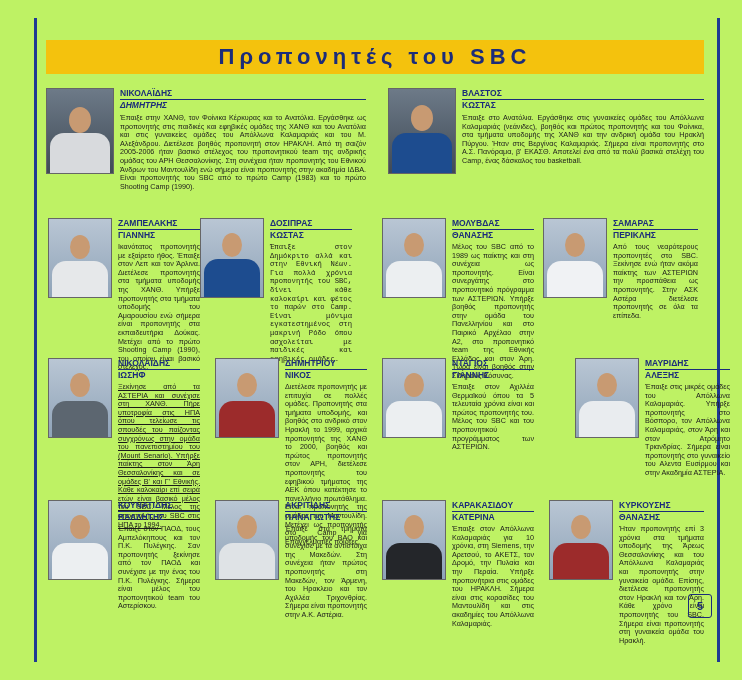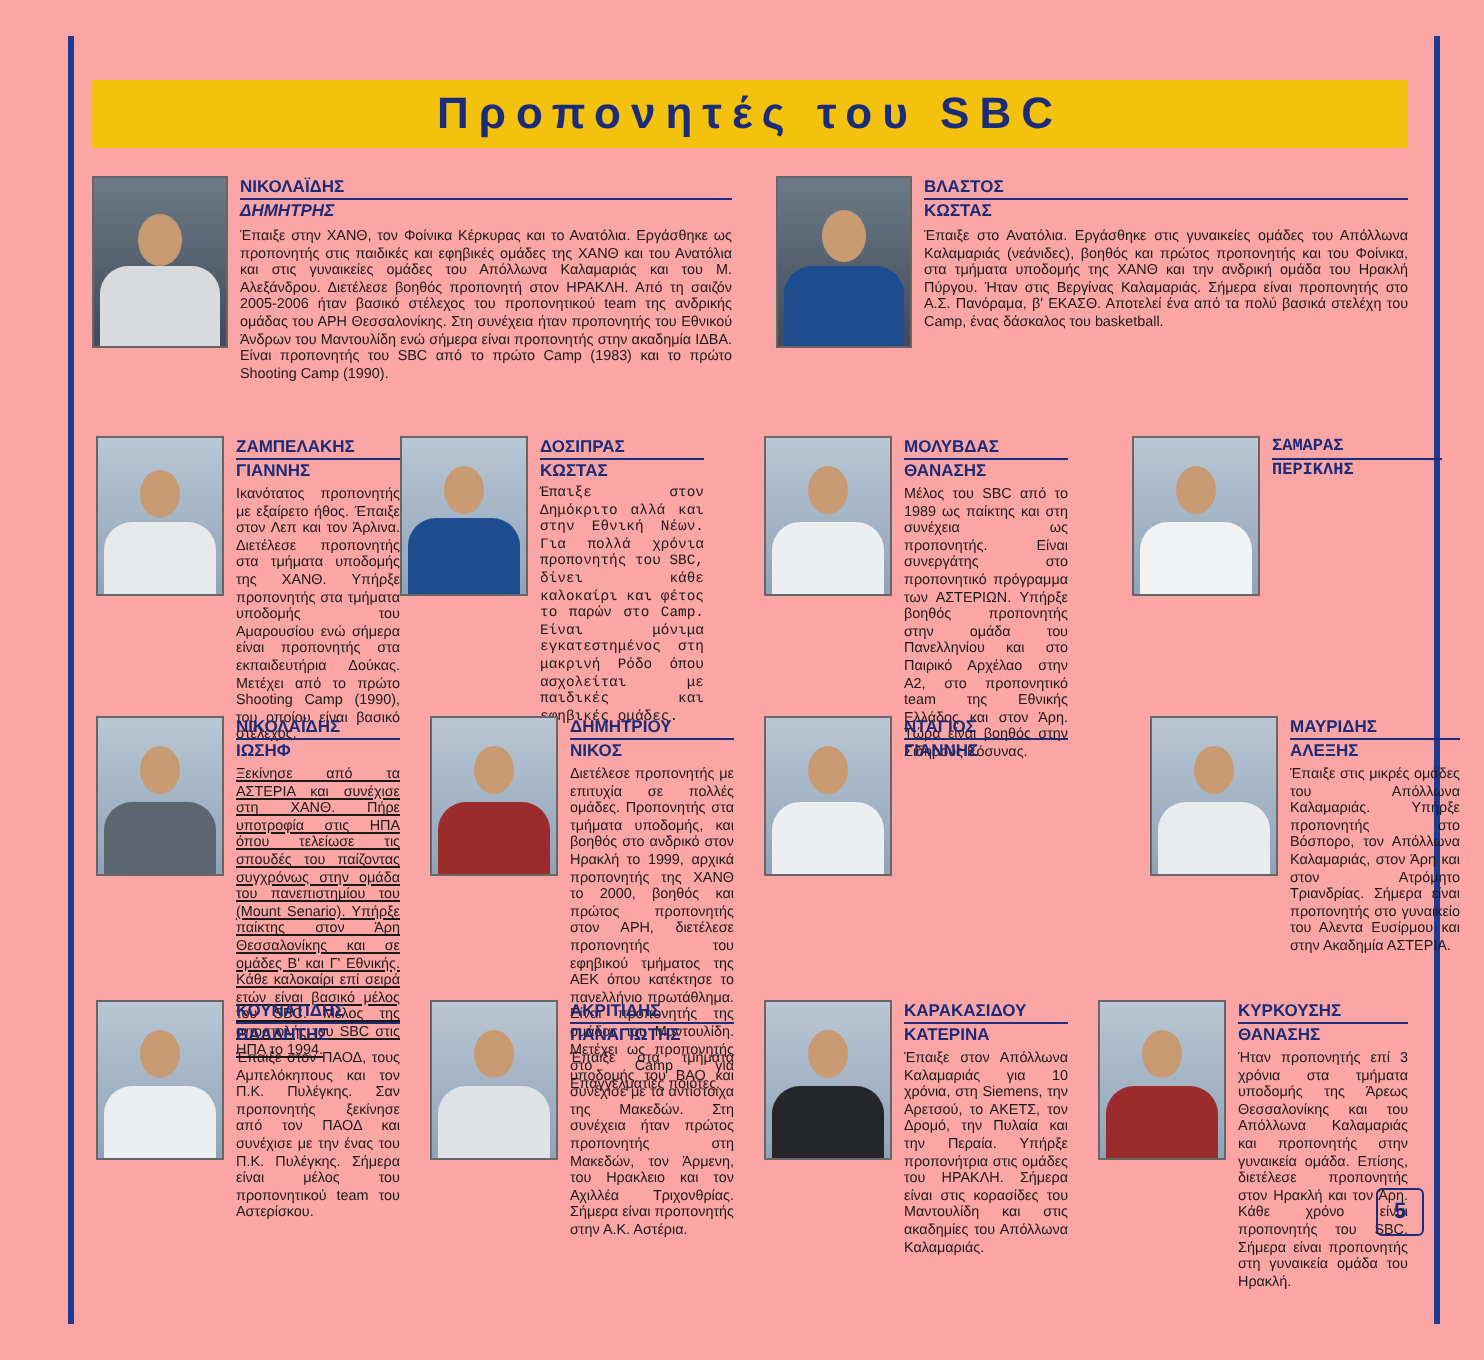--- a/index.html
+++ b/index.html
@@ -6,21 +6,21 @@
   body{
     width:742px;height:680px;
     background:#ffffff;
     font-family:"Liberation Sans", sans-serif;
     color:#111;
     position:relative;
     overflow:hidden;
   }
   .page{
     position:absolute;inset:0;
-    background:#fca5a5;
+    background:#bef264;
     padding-left:28px;
   }
   
   .edge-left{position:absolute;left:34px;top:18px;bottom:18px;width:3px;background:#1f3a93;}
   .edge-right{position:absolute;right:22px;top:18px;bottom:18px;width:3px;background:#1f3a93;}
 
   .banner{
     position:absolute;left:46px;top:40px;width:658px;height:34px;
     background:#f4c20d;
     display:flex;align-items:center;justify-content:center;
@@ -146,30 +146,31 @@
         <div class="head" style="width:20px;height:24px;top:14px;"></div>
       </div>
       <div style="flex:1;">
         <div class="name underline">ΜΟΛΥΒΔΑΣ</div>
         <div class="name" style="margin-top:-2px;">ΘΑΝΑΣΗΣ</div>
         <div class="bio" style="margin-top:3px;">Μέλος του SBC από το 1989 ως παίκτης και στη συνέχεια ως προπονητής. Είναι συνεργάτης στο προπονητικό πρόγραμμα των ΑΣΤΕΡΙΩΝ. Υπήρξε βοηθός προπονητής στην ομάδα του Πανελληνίου και στο Παιρικό Αρχέλαο στην Α2, στο προπονητικό team της Εθνικής Ελλάδος και στον Άρη. Τώρα είναι βοηθός στην Σιδηρούς Κόσυνας.</div>
       </div>
     </div>
   </div>
 
-  <div class="entry" style="left:566px;top:218px;width:155px;font-family:Liberation Mono, monospace;">
+  <div class="entry" style="left:543px;top:218px;width:155px;">
     <div class="hdr">
       <div class="photo white" style="width:62px;height:78px;">
         <div class="sky"></div>
         <div class="body" style="width:56px;height:36px;background:#f0f2f4;"></div>
         <div class="head" style="width:20px;height:24px;top:14px;"></div>
       </div>
       <div style="flex:1;">
         <div class="name underline">ΣΑΜΑΡΑΣ</div>
         <div class="name" style="margin-top:-2px;">ΠΕΡΙΚΛΗΣ</div>
+        <div class="bio" style="margin-top:3px;">Από τους νεαρότερους προπονητές στο SBC. Ξεκίνησε ενώ ήταν ακόμα παίκτης των ΑΣΤΕΡΙΩΝ την προσπάθεια ως προπονητής. Στην ΑΣΚ Αστέρα διετέλεσε προπονητής σε όλα τα επίπεδα.</div>
       </div>
     </div>
   </div>
 
   <div class="entry" style="left:48px;top:358px;width:152px;">
     <div class="hdr">
       <div class="photo grey" style="width:62px;height:78px;">
         <div class="sky"></div>
         <div class="body" style="width:56px;height:36px;"></div>
         <div class="head" style="width:20px;height:24px;top:14px;"></div>
@@ -200,20 +201,21 @@
   <div class="entry" style="left:382px;top:358px;width:152px;">
     <div class="hdr">
       <div class="photo white" style="width:62px;height:78px;">
         <div class="sky"></div>
         <div class="body" style="width:56px;height:36px;background:#eceff1;"></div>
         <div class="head" style="width:20px;height:24px;top:14px;"></div>
       </div>
       <div style="flex:1;">
         <div class="name underline">ΝΤΑΓΙΟΣ</div>
         <div class="name" style="margin-top:-2px;">ΓΙΑΝΝΗΣ</div>
+        <div class="bio" style="margin-top:3px;">Έπαιξε στον Αχιλλέα Θερμαϊκού όπου τα 5 τελευταία χρόνια είναι και πρώτος προπονητής του. Μέλος του SBC και του προπονητικού προγράμματος των ΑΣΤΕΡΙΩΝ.</div>
       </div>
     </div>
   </div>
 
   <div class="entry" style="left:575px;top:358px;width:155px;">
     <div class="hdr">
       <div class="photo white" style="width:62px;height:78px;">
         <div class="sky"></div>
         <div class="body" style="width:56px;height:36px;background:#e9ecef;"></div>
         <div class="head" style="width:20px;height:24px;top:14px;"></div>

